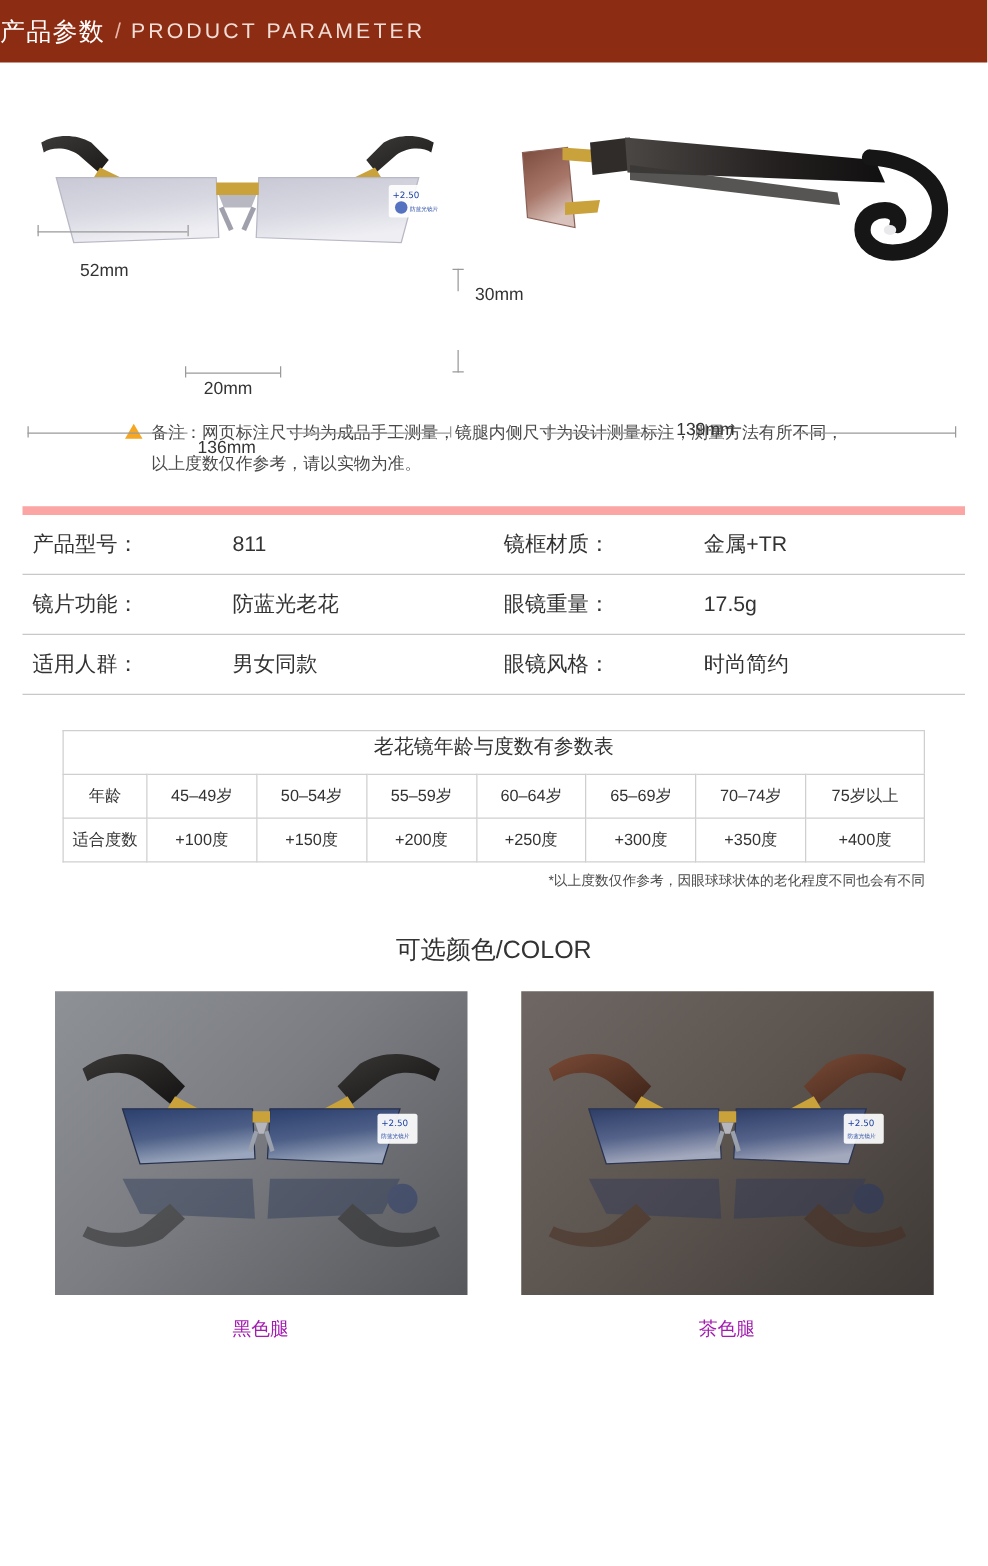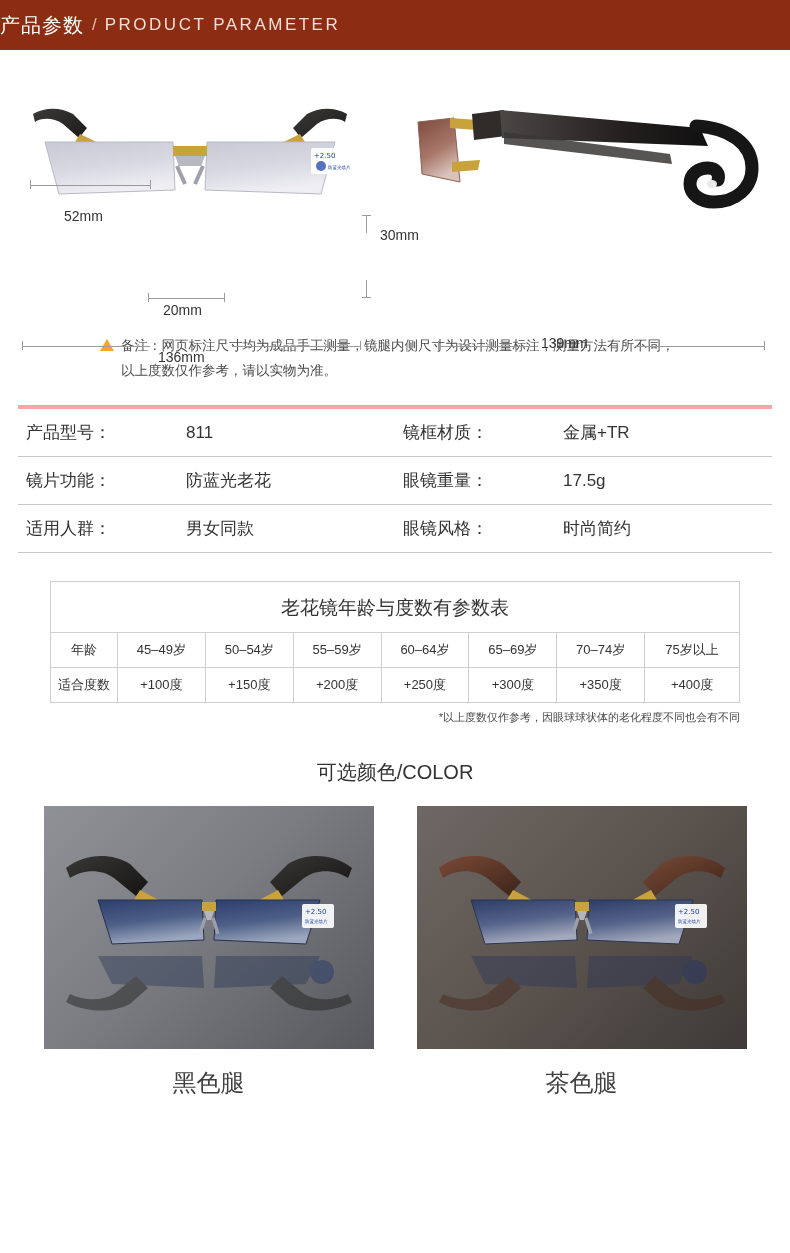--- a/index.html
+++ b/index.html
@@ -112,21 +112,21 @@
     border-right: 7px solid transparent;
     border-bottom: 12px solid #f5a623;
     margin-top: 6px;
     margin-right: 7px;
     flex: none;
   }
 
   
   .spec-wrap {
     margin: 22px 18px 0 18px;
-    border-top: 4px solid #fca5a5;
+    border-top: 7px solid #fca5a5;
   }
   .spec-row {
     display: flex;
     border-bottom: 1px solid #c8c8c8;
     height: 47px;
     align-items: center;
   }
   .spec-cell {
     display: flex;
     align-items: center;
@@ -149,23 +149,23 @@
     margin: 28px auto 0 auto;
     width: 690px;
   }
   .age-table {
     border-collapse: collapse;
     width: 100%;
     border: 1px solid #cfcfcf;
   }
   .age-table caption {
     caption-side: top;
-    font-size: 19px;
-    color: #333;
-    padding: 13px 0 11px 0;
+    font-size: 16px;
+    color: #333;
+    padding: 2px 0 11px 0;
     border: 1px solid #cfcfcf;
     border-bottom: none;
     font-weight: normal;
   }
   .age-table td {
     border: 1px solid #cfcfcf;
     text-align: center;
     font-size: 13px;
     color: #333;
     height: 34px;
@@ -201,22 +201,22 @@
     overflow: hidden;
   }
   .photo-black {
     background: linear-gradient(135deg, #8e9196 0%, #7b7d82 45%, #56585c 100%);
   }
   .photo-brown {
     background: linear-gradient(135deg, #6f6763 0%, #5d5550 45%, #3f3a37 100%);
   }
   .color-caption {
     text-align: center;
-    font-size: 24px;
-    color: #404040;
+    font-size: 15px;
+    color: #a21caf;
     margin-top: 18px;
   }
 </style>
 </head>
 <body>
 
 <div class="banner">
   <span class="banner-cn">产品参数</span>
   <span class="banner-sep">/</span>
   <span class="banner-en">PRODUCT PARAMETER</span>

